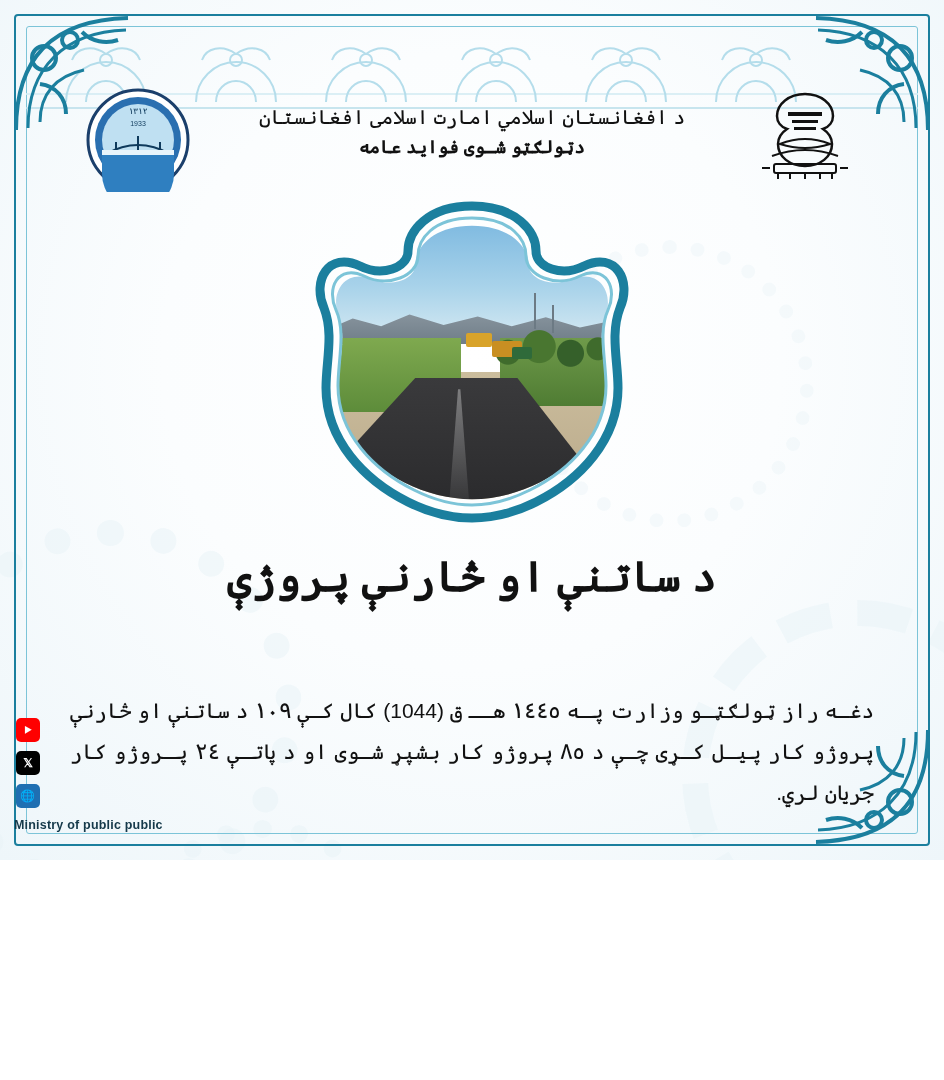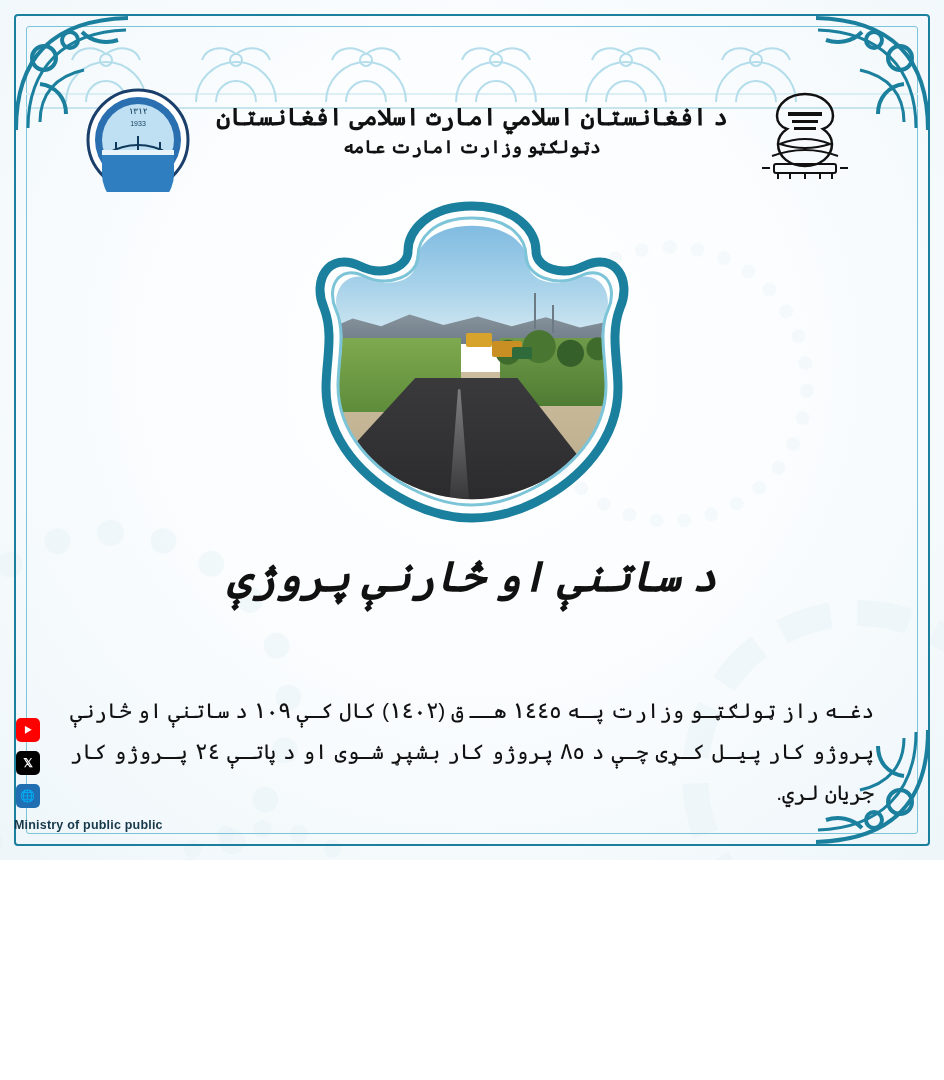--- a/index.html
+++ b/index.html
@@ -69,21 +69,21 @@
   }
   .logo-right{
     position:absolute;right:84px;top:4px;width:110px;height:110px;
   }
   .header-titles{
     position:absolute;left:0;right:0;top:24px;
     text-align:center;
     color:#111111;
   }
   .header-titles .t1{
-    font-size:24px;font-weight:bold;line-height:30px;letter-spacing:.2px;
+    font-size:20px;font-weight:normal;line-height:30px;letter-spacing:.2px;
   }
   .header-titles .t2{
     font-size:18px;font-weight:bold;line-height:30px;
   }
 
   
   .medallion-wrap{
     position:absolute;top:196px;left:50%;transform:translateX(-50%);
     width:320px;height:330px;
   }
@@ -127,21 +127,20 @@
   .pole{position:absolute;width:2px;background:#6c7a84;}
   .pole.p1{left:72%;top:26%;height:36px;}
   .pole.p2{left:78%;top:30%;height:28px;}
 
   
   .headline{
     position:absolute;top:552px;left:0;right:0;
     text-align:center;
     font-size:42px;font-weight:bold;color:#111;
     letter-spacing:.5px;
-    font-style:italic;
   }
 
   
   .body-text{
     position:absolute;top:690px;left:70px;right:70px;
     color:#111;
     font-size:21px;
     line-height:41px;
     text-align:justify;
     text-align-last:right;
@@ -289,21 +288,21 @@
         <path d="M30 62 q25 -10 50 0 q-25 8 -50 0z" fill="none" stroke="#111" stroke-width="2"></path>
         <path d="M22 74 q33 -12 66 0" fill="none" stroke="#111" stroke-width="2"></path>
         <rect x="24" y="82" width="62" height="9" rx="2" fill="none" stroke="#111" stroke-width="2"></rect>
         <path d="M28 91 v6 M40 91 v6 M55 91 v6 M70 91 v6 M82 91 v6" stroke="#111" stroke-width="2"></path>
         <path d="M20 86 h-8 M90 86 h8" stroke="#111" stroke-width="2"></path>
       </g>
     </svg>
 
     <div class="header-titles">
       <div class="t1">د افغانستان اسلامي امارت اسلامی افغانستان</div>
-      <div class="t2">دټولګټو وزارت امارت عامه</div>
+      <div class="t2">دټولګټو شـوی فواید عامه</div>
     </div>
   </div>
 
   <div class="medallion-wrap">
     <div class="photo-clip">
       <svg width="0" height="0" style="position:absolute">
         <defs>
           <clipPath id="medal" clipPathUnits="objectBoundingBox">
             <path d="M0.5,0.02 C0.64,0.02 0.70,0.10 0.70,0.16 C0.70,0.21 0.78,0.24 0.85,0.21 C0.95,0.17 1.0,0.26 0.97,0.34 C0.94,0.42 0.97,0.50 0.97,0.58 C0.97,0.74 0.88,0.86 0.74,0.93 C0.66,0.97 0.58,0.99 0.5,0.99 C0.42,0.99 0.34,0.97 0.26,0.93 C0.12,0.86 0.03,0.74 0.03,0.58 C0.03,0.50 0.06,0.42 0.03,0.34 C0,0.26 0.05,0.17 0.15,0.21 C0.22,0.24 0.30,0.21 0.30,0.16 C0.30,0.10 0.36,0.02 0.5,0.02 Z"></path>
           </clipPath>
@@ -327,21 +326,21 @@
     </div>
     <svg class="medallion-frame" viewBox="0 0 320 330">
       <path d="M160 10 C205 10 224 36 224 55 C224 72 250 81 272 70 C304 55 320 85 308 112 C298 138 306 165 306 192 C306 244 268 284 224 306 C204 316 182 322 160 322 C138 322 116 316 96 306 C52 284 14 244 14 192 C14 165 22 138 12 112 C0 85 16 55 48 70 C70 81 96 72 96 55 C96 36 115 10 160 10 Z" fill="none" stroke="#1b7f9e" stroke-width="9"></path>
       <path d="M160 22 C200 22 214 44 214 60 C214 80 244 92 268 80 C294 68 306 92 296 114 C286 136 294 164 294 190 C294 238 258 274 218 294 C200 303 180 309 160 309 C140 309 120 303 102 294 C62 274 26 238 26 190 C26 164 34 136 24 114 C14 92 26 68 52 80 C76 92 106 80 106 60 C106 44 120 22 160 22 Z" fill="none" stroke="#7cc4d8" stroke-width="3"></path>
     </svg>
   </div>
 
   <div class="headline">د ساتنې او څارنې پروژې</div>
 
   <div class="body-text">
-    <p>دغـه راز ټولګټـو وزارت پـه ١٤٤٥ هــ ق (١٤٠٢) کال کـې ١٠٩ د ساتنې او څارنې پروژو کار  پیـل کـړی چـې د ٨٥ پروژو کار بشپړ شـوی او د پاتـې ٢٤ پـروژو کار جریان لري.</p>
+    <p>دغـه راز ټولګټـو وزارت پـه ١٤٤٥ هــ ق (1044) کال کـې ١٠٩ د ساتنې او څارنې پروژو کار  پیـل کـړی چـې د ٨٥ پروژو کار بشپړ شـوی او د پاتـې ٢٤ پـروژو کار جریان لري.</p>
   </div>
 
   <div class="socials">
     <div class="soc yt">▶</div>
     <div class="soc x">𝕏</div>
     <div class="soc web">🌐</div>
   </div>
   <div class="ministry-en">Ministry of public public</div>
 
 </div>

